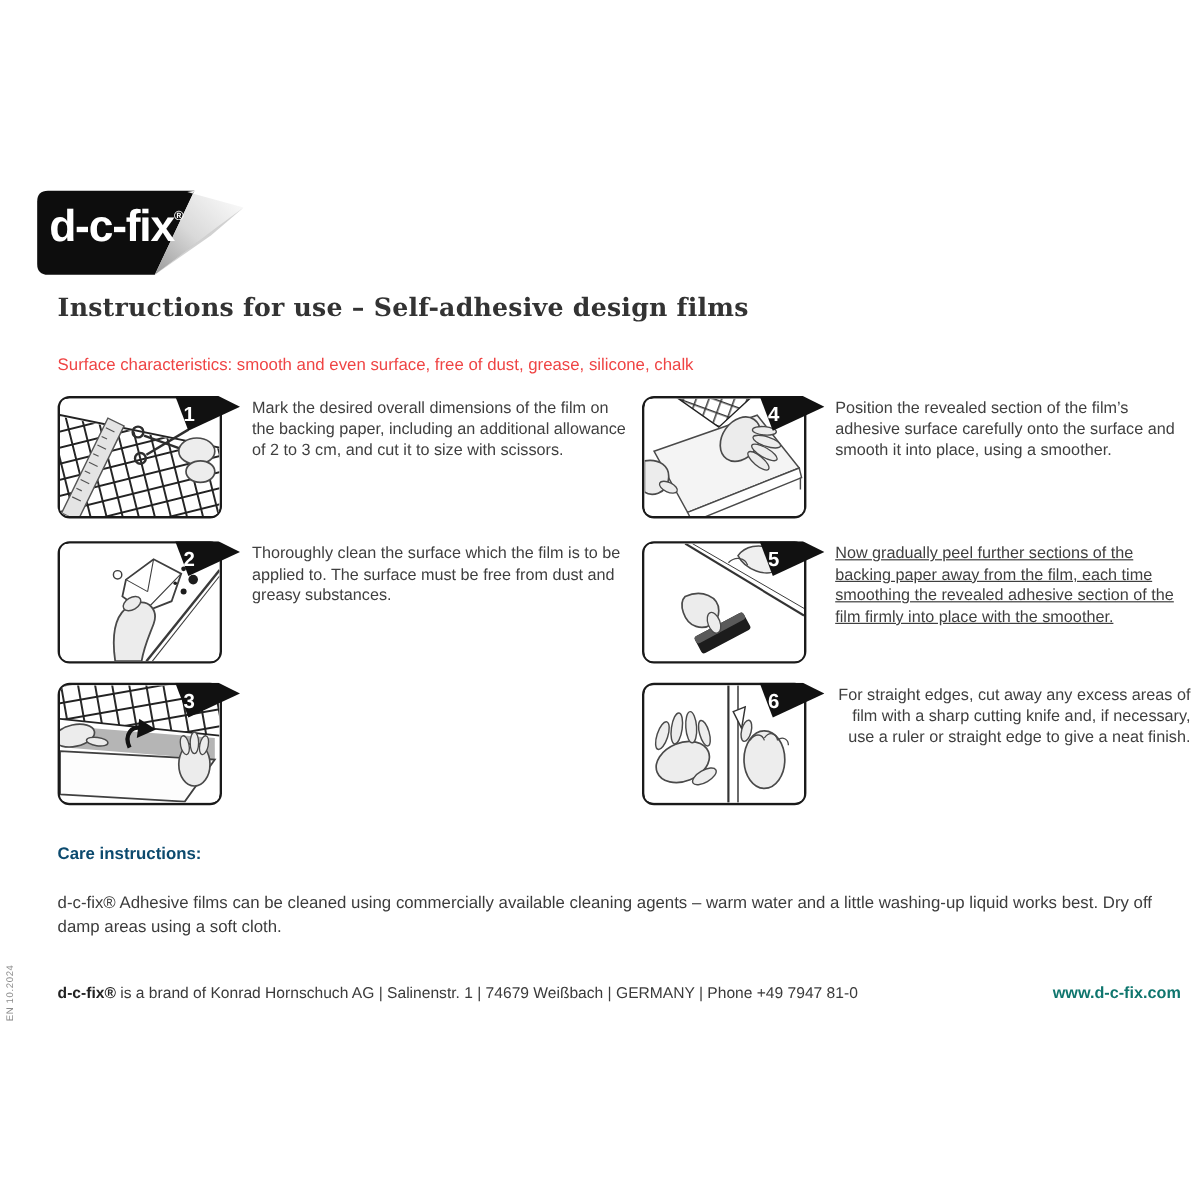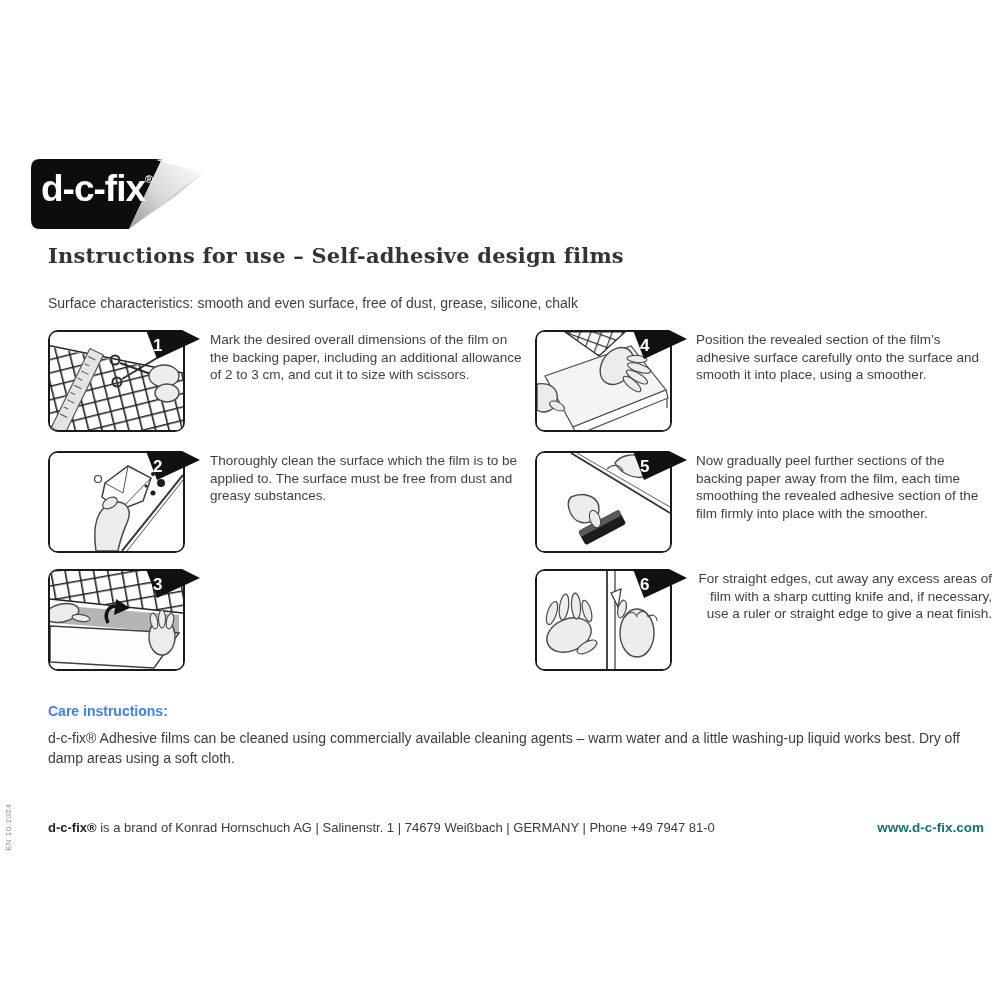--- a/index.html
+++ b/index.html
@@ -14,33 +14,33 @@
     position:absolute;left:11px;top:12px;color:#fff;font-weight:bold;
     font-size:37px;letter-spacing:-1px;line-height:1;white-space:nowrap;
   }
   .logo-text sup{font-size:11px;vertical-align:18px;letter-spacing:0;}
   
   .title{
     position:absolute;left:48px;top:243px;
     font-family:"DejaVu Serif","Liberation Serif",serif;font-weight:bold;
     font-size:21px;color:#333333;letter-spacing:0.2px;
   }
-  .subtitle{position:absolute;left:48px;top:295px;font-size:14px;color:#404040;}
+  .subtitle{position:absolute;left:48px;top:295px;font-size:14px;color:#ef4444;}
   .iconbox{
     position:absolute;width:137px;height:102px;border:2px solid #1a1a1a;
     border-radius:10px;background:#fff;box-sizing:border-box;
   }
   .illus{position:absolute;left:0;top:0;right:0;bottom:0;border-radius:7px;overflow:hidden;}
   .badge{position:absolute;top:-2px;right:-17px;width:54px;height:30px;}
   .step-text{
     position:absolute;font-size:13.5px;line-height:1.3;color:#3f3f3f;
   }
   
   .care{position:absolute;left:48px;top:703px;width:932px;font-size:14px;color:#3c3c3c;}
-  .care-heading{font-weight:bold;color:#3b82f6;margin-bottom:10px;}
+  .care-heading{font-weight:bold;color:#0c4a6e;margin-bottom:24px;}
   .care-body{line-height:1.4;}
   
   .footer{
     position:absolute;left:48px;right:16px;top:820px;display:flex;
     justify-content:space-between;align-items:baseline;font-size:13px;color:#3a3a3a;
   }
   .footer b{color:#222;}
   .site{font-weight:bold;font-size:13.5px;color:#0f766e;}
   
   .edition{
@@ -206,21 +206,21 @@
         </g>
         <path d="M34,44 C48,38 62,44 62,56 C62,66 52,72 43,69 C33,66 28,50 34,44 Z" fill="#ececec" stroke="#4a4a4a" stroke-width="1.4"></path>
         <ellipse cx="58" cy="66" rx="5" ry="9" transform="rotate(-20 58 66)" fill="#ececec" stroke="#4a4a4a" stroke-width="1.1"></ellipse>
       </svg>
     </div>
     <svg class="badge" viewBox="0 0 54 30">
       <polygon points="0,0 36,0 54,9 11,29" fill="#111"></polygon>
       <text x="7" y="21" fill="#fff" font-size="17" font-weight="bold" font-family="Liberation Sans, sans-serif">5</text>
     </svg>
   </div>
-  <div class="step-text" style="left:696px;top:452px;width:296px;">Now gradually peel further sections of the backing paper away from the film, each time smoothing the revealed adhesive section of the film firmly into place with the smoother.</div>
+  <div class="step-text" style="left:696px;top:452px;width:296px;text-decoration:underline;">Now gradually peel further sections of the backing paper away from the film, each time smoothing the revealed adhesive section of the film firmly into place with the smoother.</div>
 
   <div class="iconbox" style="left:535px;top:569px;">
     <div class="illus">
       <svg width="133" height="98" viewBox="0 0 133 98">
         <rect width="133" height="98" fill="#fff"></rect>
         <path d="M70,0 V98" stroke="#333" stroke-width="1.8"></path>
         <path d="M78,0 V98" stroke="#333" stroke-width="1.2"></path>
         <ellipse cx="32" cy="64" rx="23" ry="16" transform="rotate(-22 32 64)" fill="#ededed" stroke="#4a4a4a" stroke-width="1.4"></ellipse>
         <ellipse cx="15" cy="42" rx="4.5" ry="12" transform="rotate(18 15 42)" fill="#ededed" stroke="#4a4a4a" stroke-width="1.2"></ellipse>
         <ellipse cx="27" cy="36" rx="4.5" ry="13" transform="rotate(8 27 36)" fill="#ededed" stroke="#4a4a4a" stroke-width="1.2"></ellipse>

